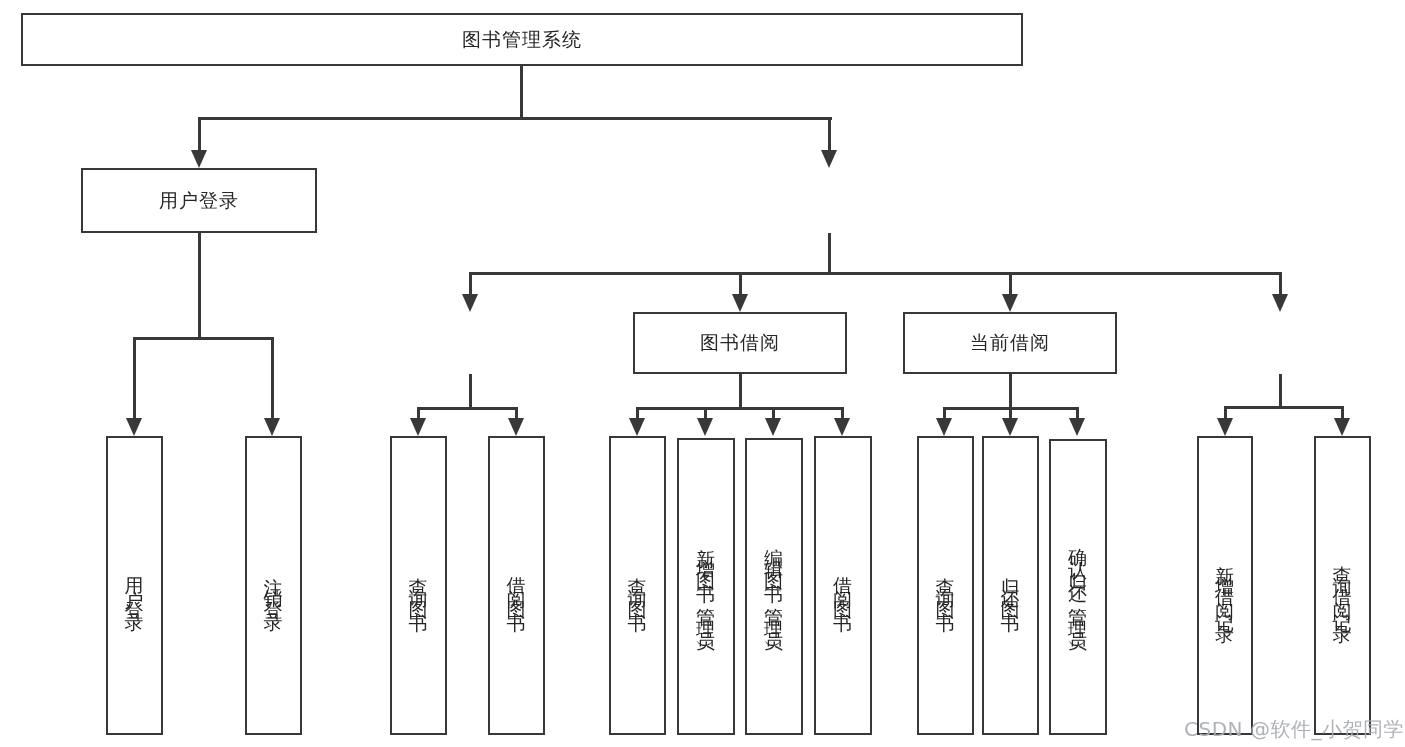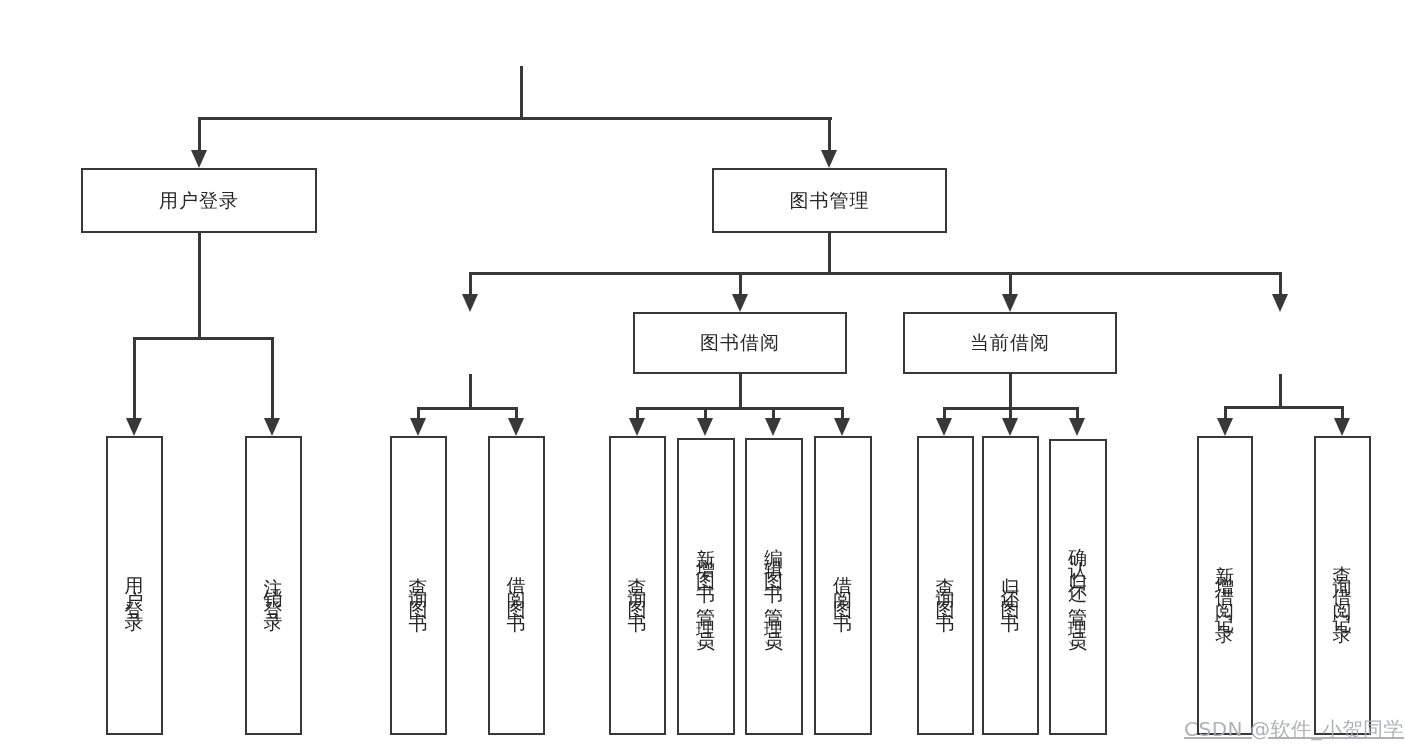--- a/index.html
+++ b/index.html
@@ -22,41 +22,40 @@
   .vl { position:absolute; width:2.5px; background:#383838; }
   .ar {
     position:absolute; width:0; height:0;
     border-left:8px solid transparent; border-right:8px solid transparent;
     border-top:18px solid #383838;
   }
   .watermark {
     position:absolute; left:1184px; top:716px; z-index:5;
     font-size:20px; color:rgba(170,173,178,0.95); letter-spacing:0.5px;
     white-space:nowrap;
-    text-decoration:underline;
   }
 </style>
 </head>
 <body>
 
 <div id="canvas">
 
+  <div class="box" style="left:21px;top:13px;width:1002px;height:53px">
+    <span class="lbl">图书管理系统</span>
+  </div>
 
   <div class="vl" style="left:520px;top:66px;height:52px"></div>
   <div class="hl" style="left:198px;top:117px;width:634px"></div>
   <div class="vl" style="left:198px;top:117px;height:35px"></div>
   <div class="ar" style="left:191px;top:150px"></div>
   <div class="vl" style="left:828px;top:117px;height:35px"></div>
   <div class="ar" style="left:821px;top:150px"></div>
 
   <div class="box" style="left:81px;top:168px;width:236px;height:65px">
     <span class="lbl">用户登录</span>
-  </div>
-  <div class="box" style="left:712px;top:168px;width:235px;height:65px">
-    <span class="lbl">图书管理</span>
   </div>
 
   <div class="vl" style="left:198px;top:233px;height:106px"></div>
   <div class="hl" style="left:133px;top:337px;width:141px"></div>
   <div class="vl" style="left:133px;top:337px;height:84px"></div>
   <div class="ar" style="left:126px;top:418px"></div>
   <div class="vl" style="left:271px;top:337px;height:84px"></div>
   <div class="ar" style="left:264px;top:418px"></div>
 
   <div class="vl" style="left:828px;top:233px;height:41px"></div>

